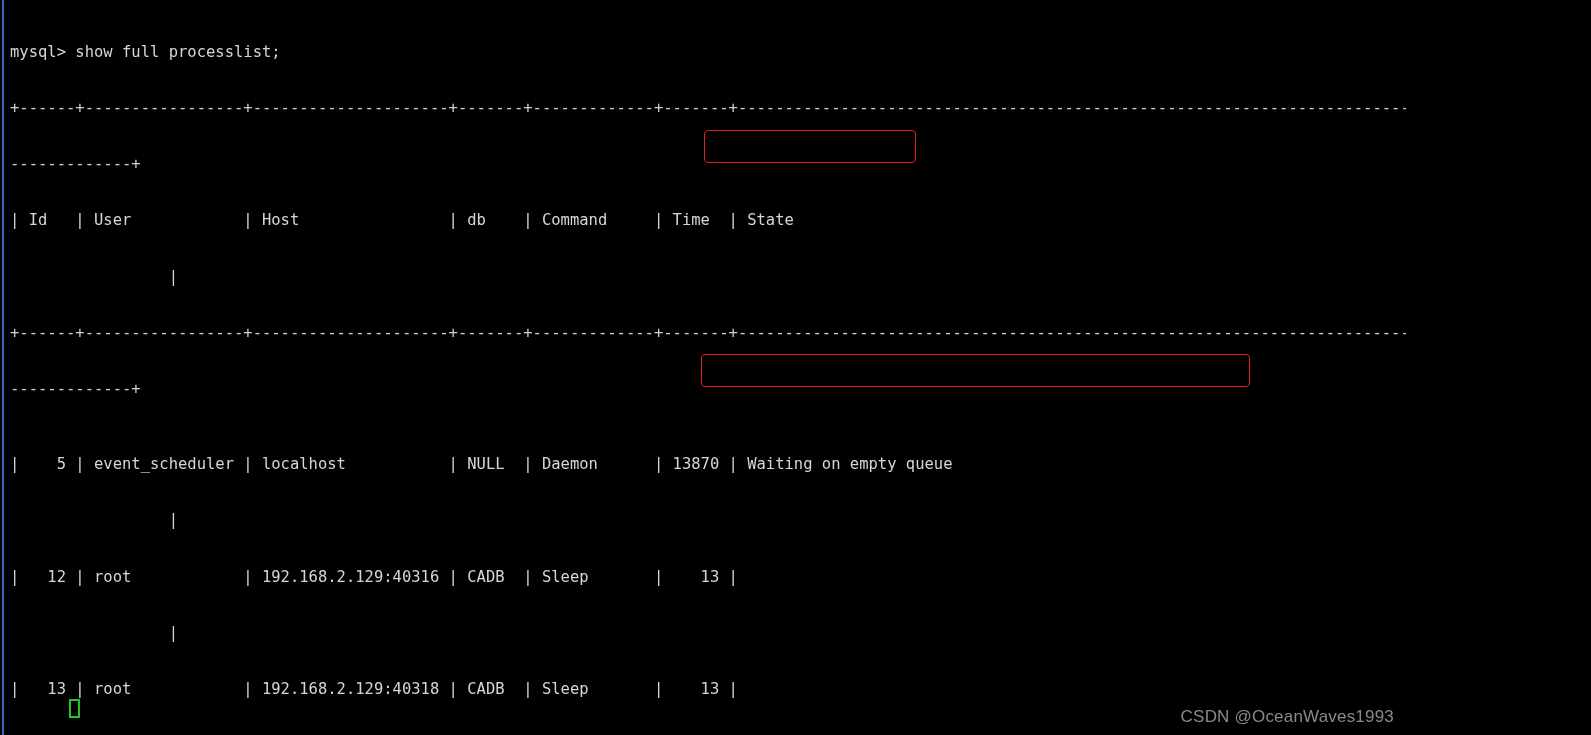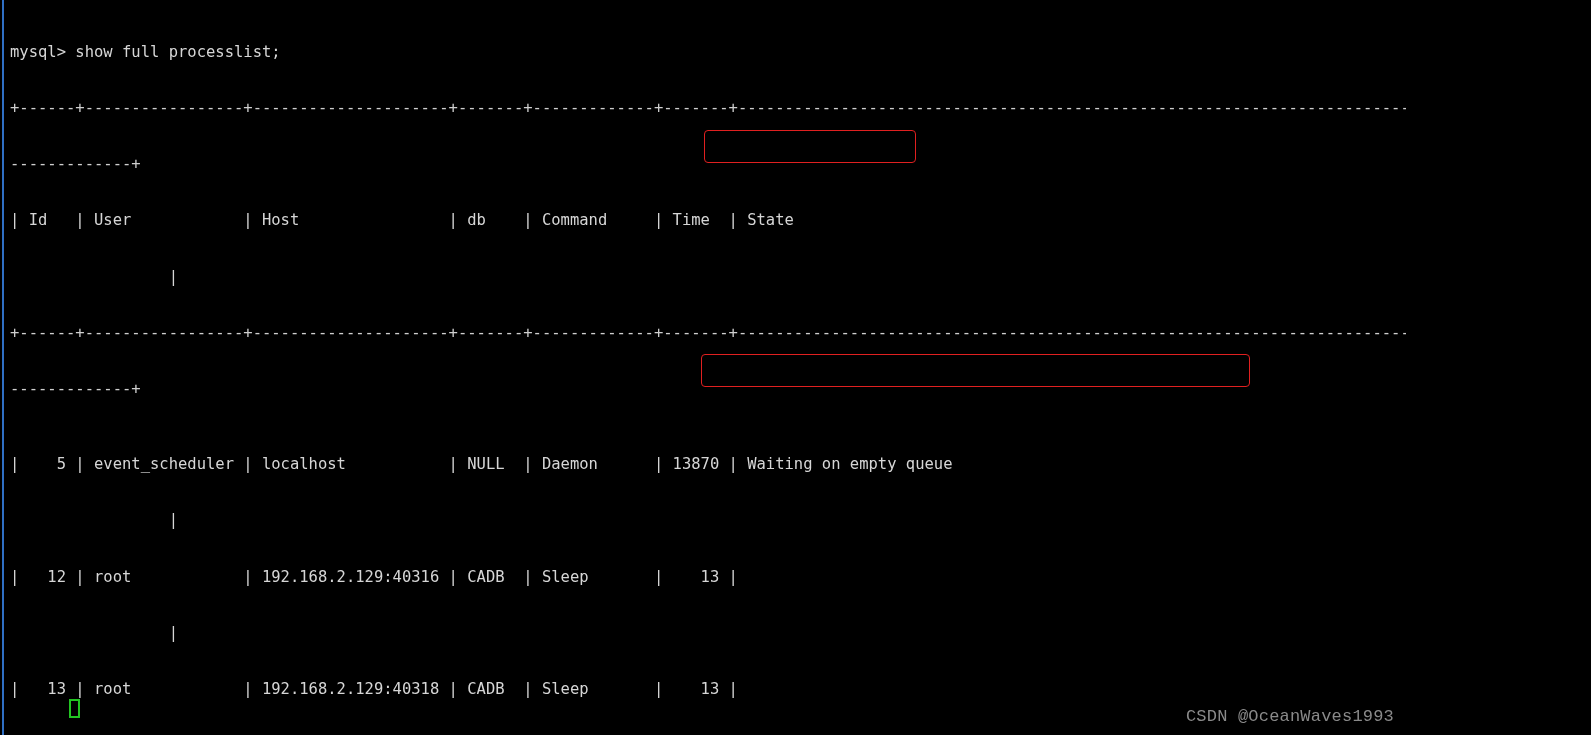--- a/index.html
+++ b/index.html
@@ -78,21 +78,21 @@
     box-sizing: border-box;
     background: transparent;
   }
 
   
   #watermark {
     position: absolute;
     right: 12px;
     bottom: 8px;
     color: #8a8a8a;
-    font-family: Liberation Mono, monospace;
+    font-family: Liberation Sans, sans-serif;
     font-size: 17px;
     letter-spacing: 0.2px;
   }
 </style>
 </head>
 <body>
 
 <div id="terminal">
 
   <div id="scroll-strip"></div>

